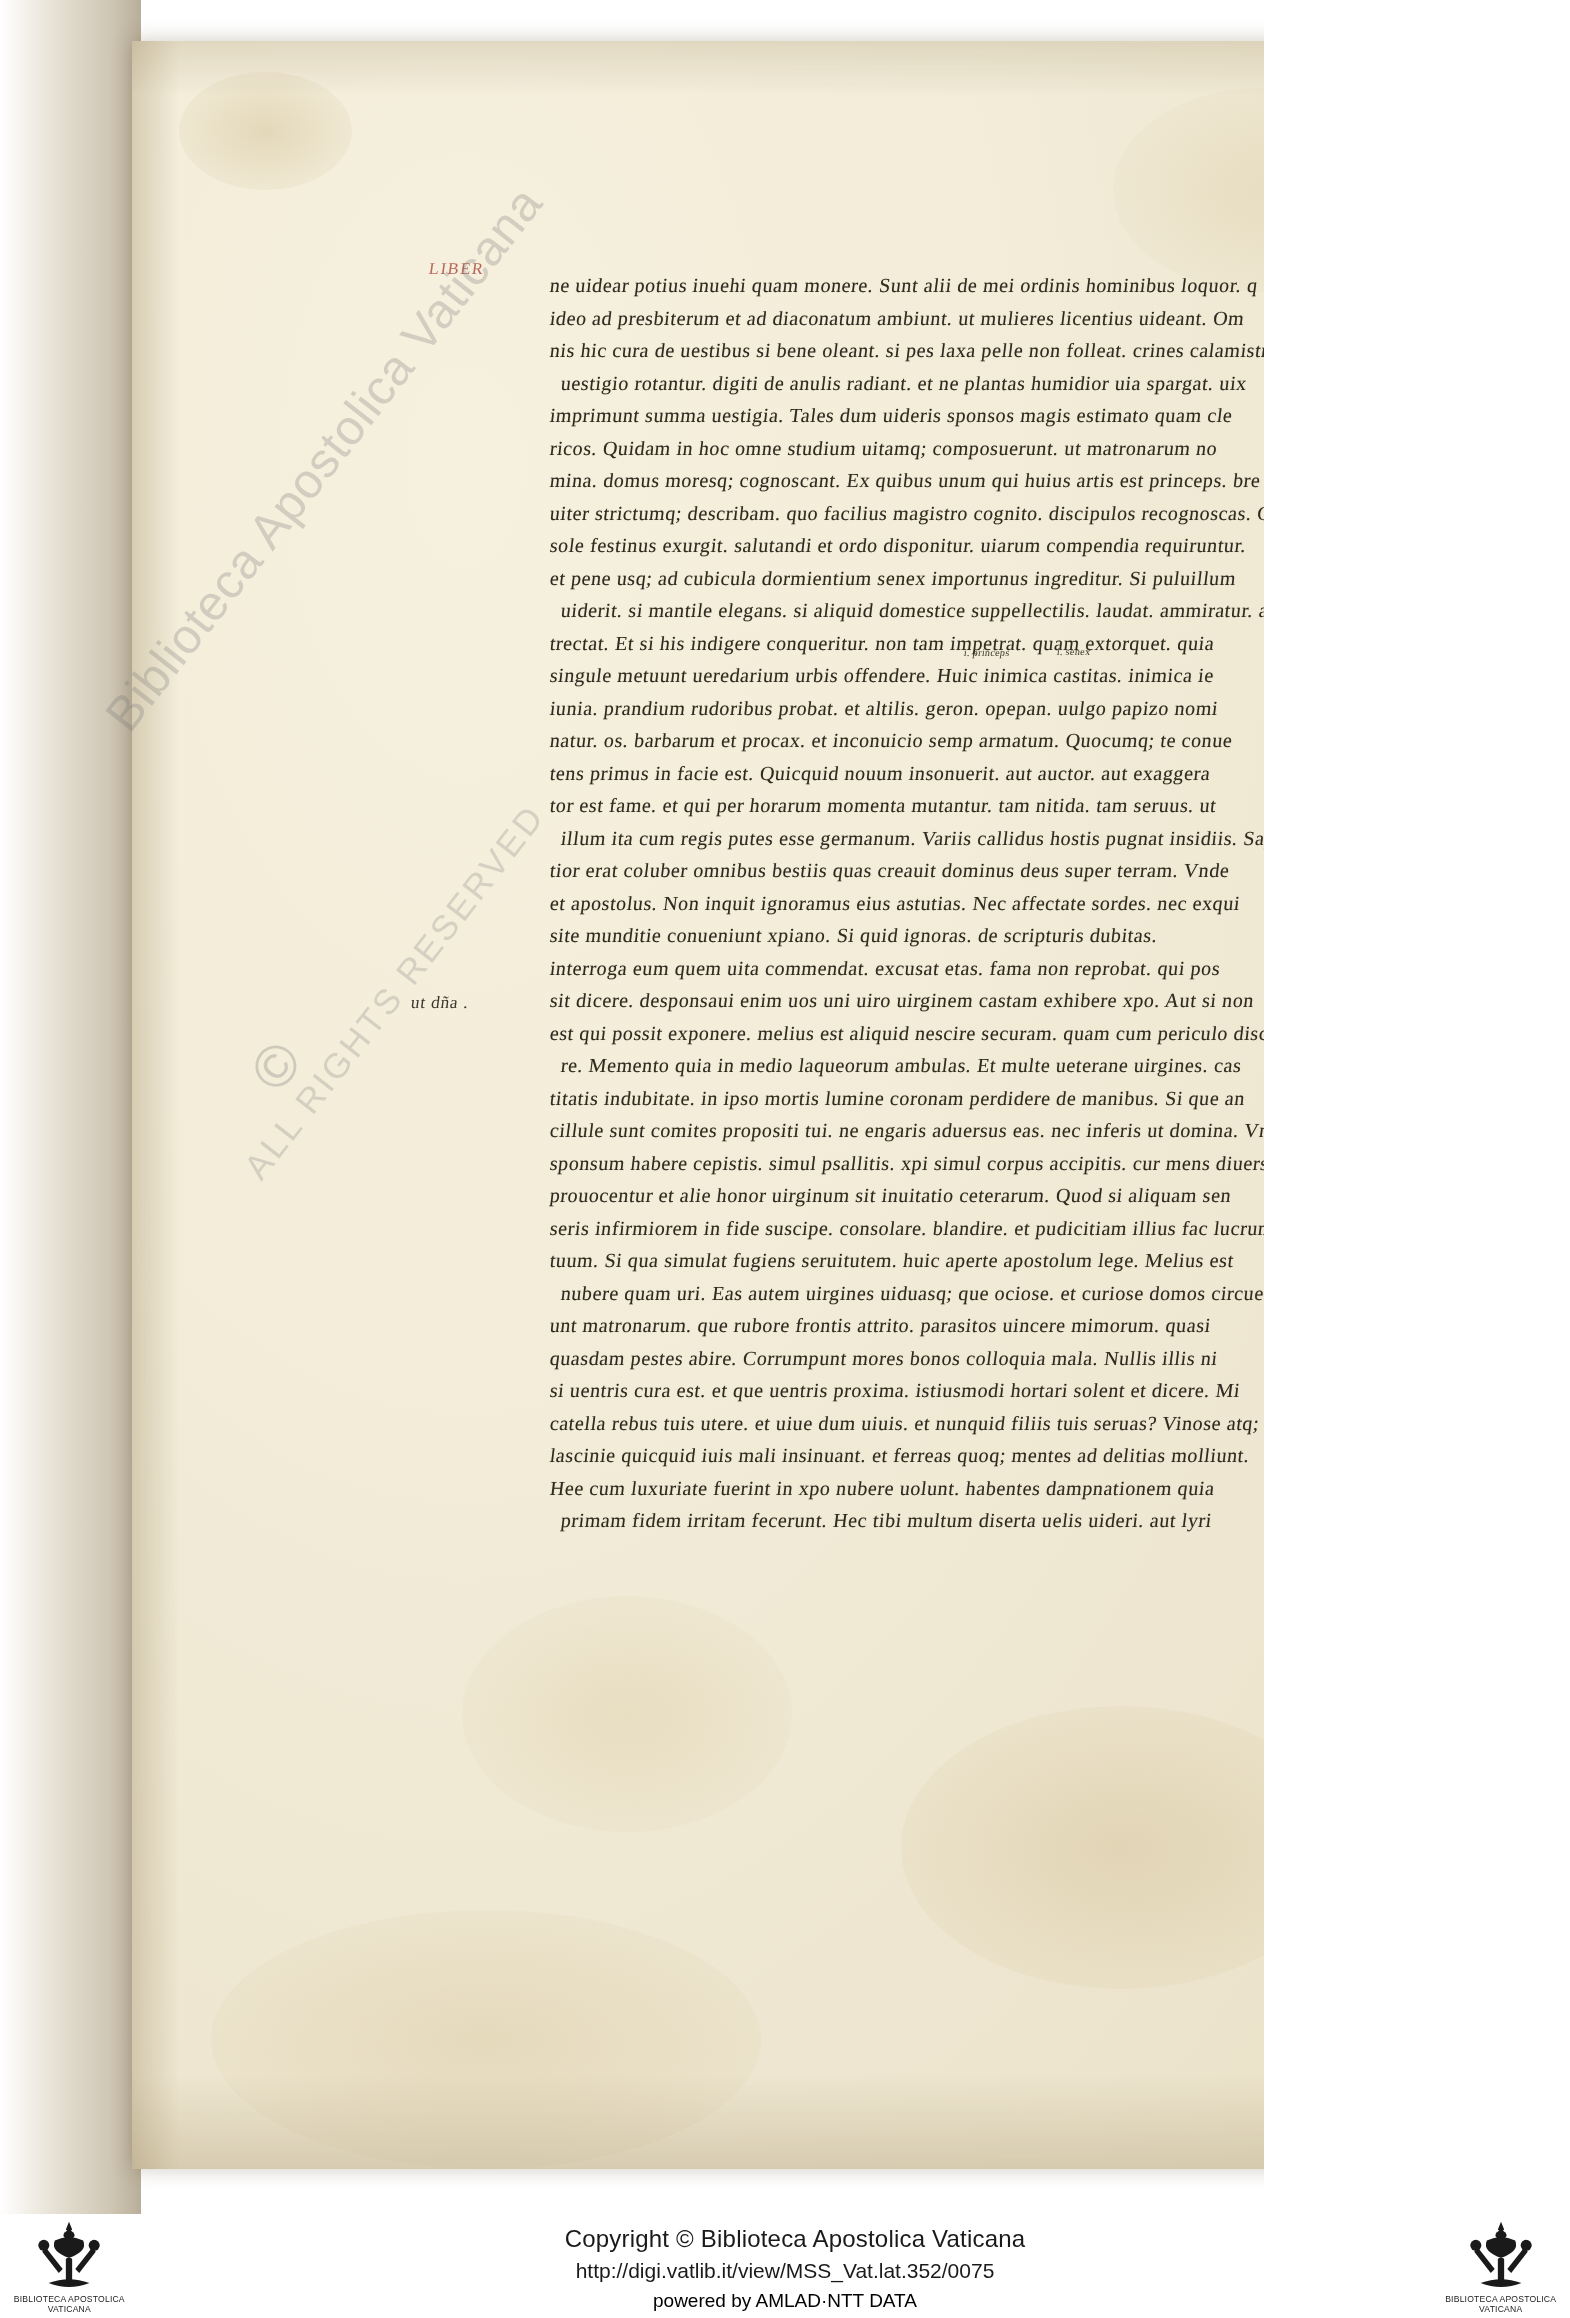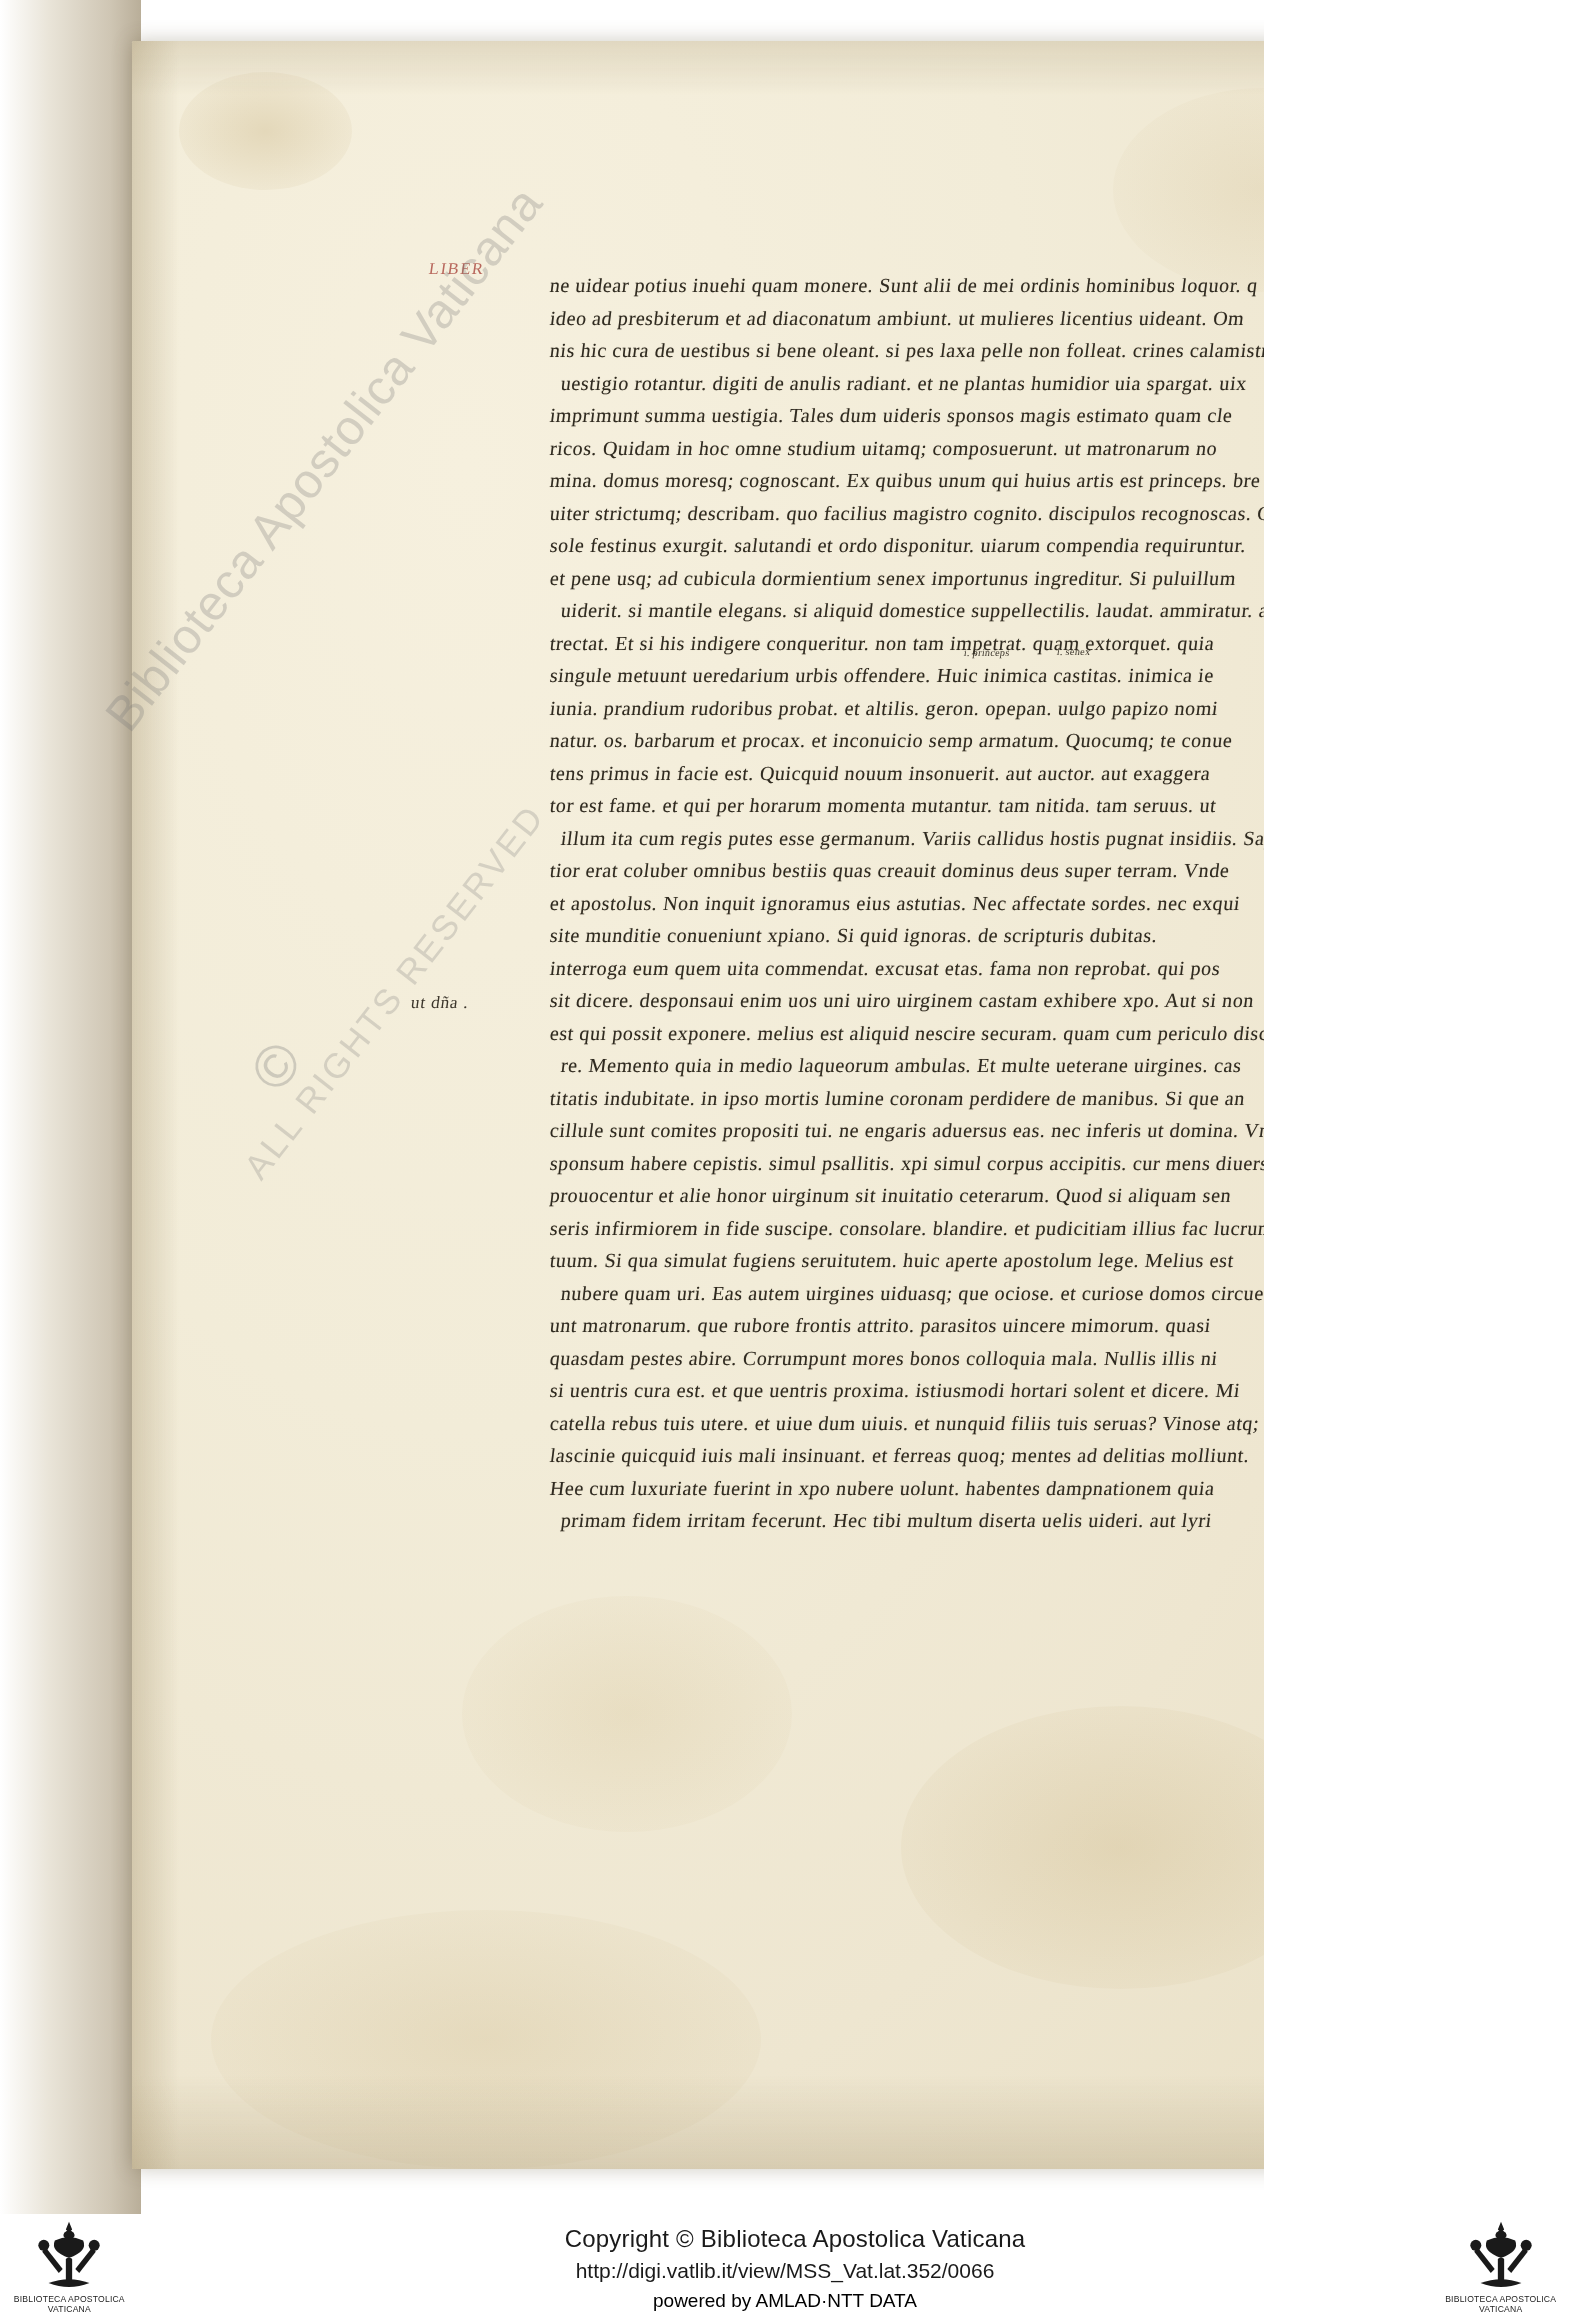--- a/index.html
+++ b/index.html
@@ -331,21 +331,21 @@
         <path d="M110 38 l-22 28 5 5 21 -27z"></path>
         <circle cx="48" cy="36" r="7"></circle>
         <circle cx="112" cy="36" r="7"></circle>
         <path d="M54 84 q26 -10 52 0 q-26 10 -52 0z"></path>
       </g>
     </svg>
     <div class="seal-text">BIBLIOTECA APOSTOLICA VATICANA</div>
   </div>
 
   <div class="footer-line1">Copyright © Biblioteca Apostolica Vaticana</div>
-  <div class="footer-line2">http://digi.vatlib.it/view/MSS_Vat.lat.352/0066</div>
+  <div class="footer-line2">http://digi.vatlib.it/view/MSS_Vat.lat.352/0075</div>
   <div class="footer-line3">powered by AMLAD·NTT DATA</div>
 
   <div class="seal right">
     <svg width="126" height="85" viewBox="0 0 160 108" aria-hidden="true">
       <g fill="#1a1a1a">
         <path d="M80 6 l4 10 -4 4 -4 -4z"></path>
         <path d="M74 20 q6 -6 12 0 q4 6 -6 9 q-10 -3 -6 -9z"></path>
         <path d="M62 30 q18 -9 36 0 q6 14 -18 22 q-24 -8 -18 -22z"></path>
         <rect x="76" y="52" width="8" height="30" rx="2"></rect>
         <path d="M50 38 l22 28 -5 5 -21 -27z"></path>

